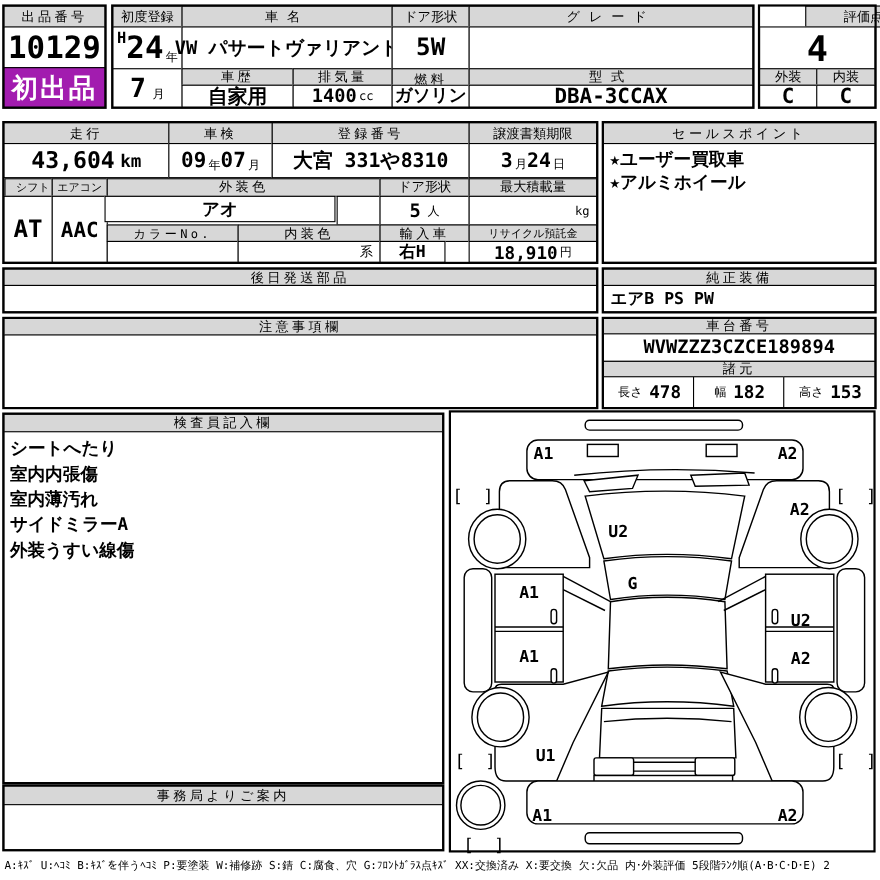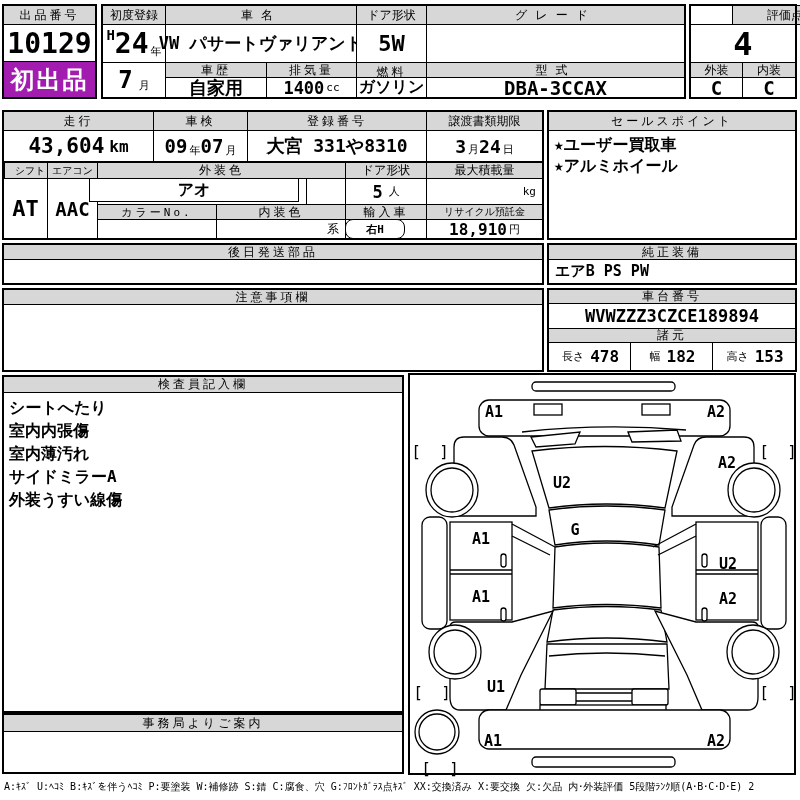--- a/index.html
+++ b/index.html
@@ -99,41 +99,41 @@
       <span class="unit" style="align-self:flex-end;margin-bottom:4px;">月</span>
       <span class="b" style="font-size:18px;">24</span>
       <span class="unit" style="align-self:flex-end;margin-bottom:4px;">日</span>
   </div>
 
   <div class="cell hd tight" style="left:4px;top:162px;width:44px;height:17px;font-size:10px;padding-left:8px;">シフト</div>
   <div class="cell hd tight" style="left:47px;top:162px;width:51px;height:17px;font-size:10px;">エアコン</div>
   <div class="cell b" style="left:3px;top:178px;width:45px;height:61px;font-size:22px;">AT</div>
   <div class="cell b" style="left:47px;top:178px;width:51px;height:61px;font-size:19px;">AAC</div>
   <div class="cell hd" style="left:97px;top:162px;width:249px;height:17px;">外装色</div>
-  <div class="cell b" style="left:89px;top:178px;width:210px;height:24px;font-size:16px;">アオ</div>
+  <div class="cell b" style="left:95px;top:178px;width:210px;height:24px;font-size:16px;">アオ</div>
   <div class="cell" style="left:306px;top:178px;width:40px;height:27px;"></div>
   <div class="cell hd tight" style="left:345px;top:162px;width:82px;height:17px;">ドア形状</div>
   <div class="cell" style="left:345px;top:178px;width:82px;height:27px;">
     <span class="b" style="font-size:17px;">5</span>
       <span class="unit" style="margin-left:6px;">人</span>
   </div>
   <div class="cell hd tight" style="left:426px;top:162px;width:117px;height:17px;">最大積載量</div>
   <div class="cell rightval" style="left:426px;top:178px;width:117px;height:27px;">
     <span></span>
       <span class="unit">kg</span>
   </div>
   <div class="cell hd" style="left:97px;top:204px;width:120px;height:16px;font-size:11px;">カラーNo.</div>
   <div class="cell" style="left:97px;top:219px;width:120px;height:20px;"></div>
   <div class="cell hd" style="left:216px;top:204px;width:130px;height:16px;">内装色</div>
   <div class="cell rightval" style="left:216px;top:219px;width:130px;height:20px;">
     <span></span>
       <span style="font-size:12px;">系</span>
   </div>
   <div class="cell hd" style="left:345px;top:204px;width:82px;height:16px;">輸入車</div>
-  <div class="cell b" style="left:345px;top:219px;width:60px;height:20px;font-size:11px;border-radius:8px;">右H</div>
+  <div class="cell b" style="left:345px;top:219px;width:60px;height:20px;font-size:15px;">右H</div>
   <div class="cell hd tight" style="left:426px;top:204px;width:117px;height:16px;font-size:10px;">リサイクル預託金</div>
   <div class="cell" style="left:426px;top:219px;width:117px;height:20px;">
     <span class="b" style="font-size:16px;">18,910</span>
       <span class="unit">円</span>
   </div>
   <div class="frame" style="left:2px;top:110px;width:542px;height:130px;"></div>
 
   <div class="cell hd" style="left:548px;top:111px;width:248px;height:20px;">セールスポイント</div>
   <div class="cell list" style="left:548px;top:130px;width:248px;height:109px;">
       <div>★ユーザー買取車</div>

